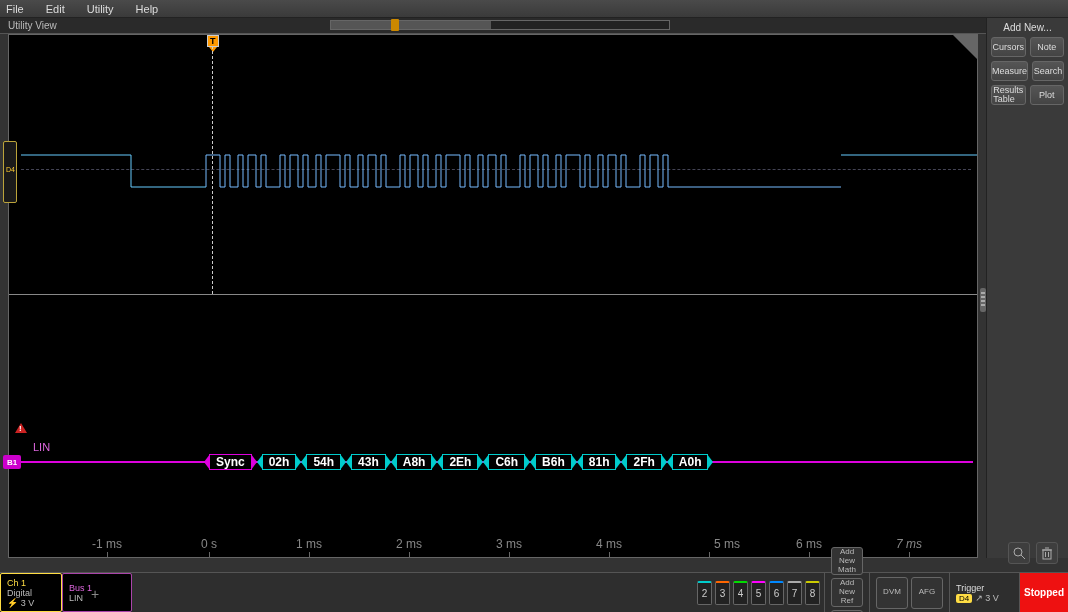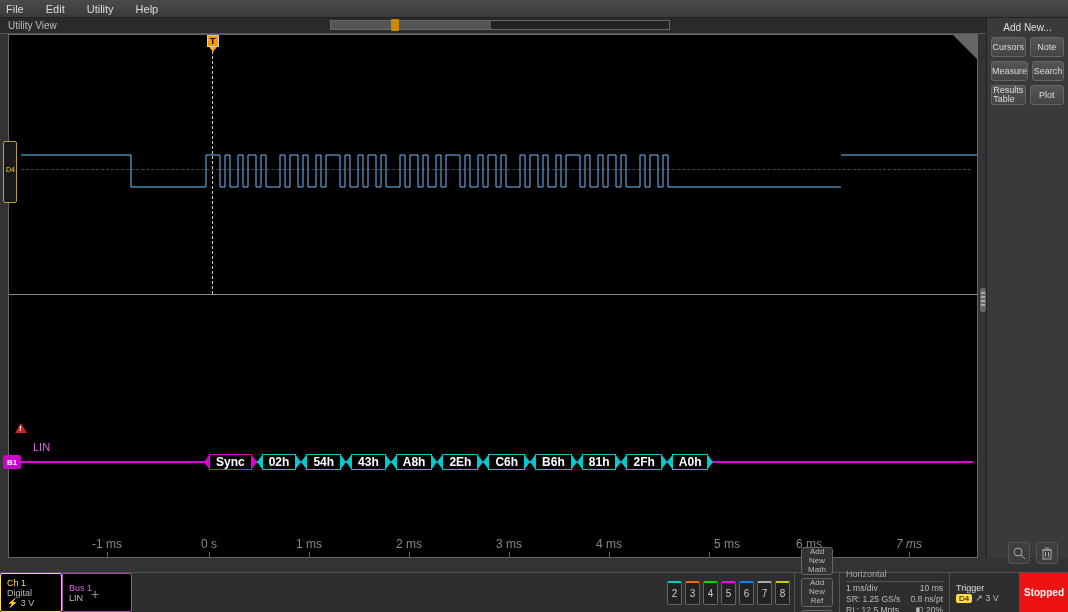--- a/index.html
+++ b/index.html
@@ -275,33 +275,22 @@
     <div class="addbtn" style="white-space:pre">Add
 New
 Math</div>
     <div class="addbtn" style="white-space:pre">Add
 New
 Ref</div>
     <div class="addbtn" style="white-space:pre">Add
 New
 Bus</div>
   </div>
-  <div class="panel readout">
-    <span class="title">Horizontal</span>
-    <div style="display:flex;justify-content:space-between">
-        <span>1 ms/div</span>
-        <span>10 ms</span>
-      </div>
-    <div style="display:flex;justify-content:space-between">
-        <span>SR: 1.25 GS/s</span>
-        <span>0.8 ns/pt</span>
-      </div>
-    <div style="display:flex;justify-content:space-between">
-        <span>RL: 12.5 Mpts</span>
-        <span>◧ 20%</span>
-      </div>
+  <div class="panel" style="display:flex;flex-direction:row;gap:3px;align-items:center">
+    <div class="addbtn">DVM</div>
+    <div class="addbtn">AFG</div>
   </div>
   <div class="panel trig-panel">
     <span class="title">Trigger</span>
     <div><span class="d4">D4</span><span>↗ 3 V</span></div>
   </div>
   <div class="stopped">Stopped</div>
 </div>
 
 </body></html>

